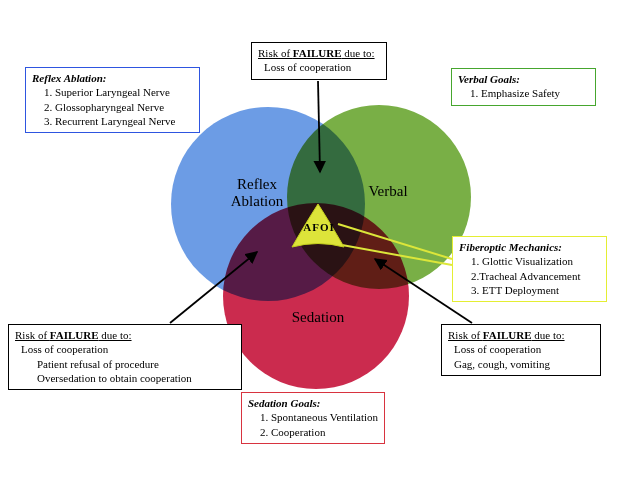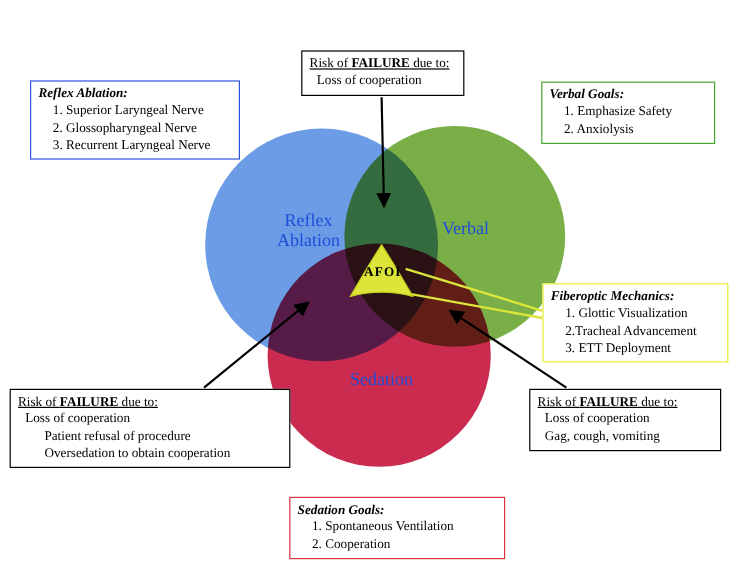--- a/index.html
+++ b/index.html
@@ -11,42 +11,42 @@
   .venn { position:absolute; inset:0; isolation:isolate; z-index:1; }
   .circle { position:absolute; border-radius:50%; mix-blend-mode:multiply; }
   .c-reflex   { left:171px; top:107px; width:194px; height:194px; background:#6c9ce5; }
   .c-verbal   { left:287px; top:105px; width:184px; height:184px; background:#79af46; }
   .c-sedation { left:223px; top:203px; width:186px; height:186px; background:#cb2b4e; }
 
   
   .overlay-svg { position:absolute; left:0; top:0; z-index:5; }
 
   
-  .vlabel { position:absolute; z-index:6; color:#1d4ed8; font-size:15px; text-align:center; line-height:1.1; }
+  .vlabel { position:absolute; z-index:6; color:#000000; font-size:15px; text-align:center; line-height:1.1; }
   .l-reflex   { left:207px; top:176px; width:100px; }
   .l-verbal   { left:348px; top:183px; width:80px;  }
   .l-sedation { left:268px; top:281px; width:100px;margin-top:28px; }
   .l-afoi { left:296px; top:221px; width:46px; color:#000; font-size:11px; letter-spacing:1px; font-weight:bold; }
 
   
   .box { position:absolute; z-index:7; background:#fff; border:1px solid #84cc16; padding:3px 6px 4px 6px; font-size:11px; line-height:1.3; }
   .box-title { font-weight:bold; white-space:nowrap;font-style:italic; }
   .risk-title { text-decoration:underline; font-weight:normal; white-space:nowrap; }
   .risk-title b { font-weight:bold; }
   .item { white-space:nowrap; padding-left:12px; }
   .line { white-space:nowrap; padding-left:6px; }
   .line.deep { padding-left:22px; }
 
   .b-reflex     { left:25px;  top:67px;  width:175px; border-color:#2e55e0; }
   .b-risk-top   { left:251px; top:42px;  width:136px; border-color:#000; }
   .b-verbal     { left:451px; top:68px;  width:145px; border-color:#46a62e; }
   .b-fiberoptic { left:452px; top:236px; width:155px; border-color:#e4ee33; }
   .b-risk-left  { left:8px;   top:324px; width:234px; border-color:#000; }
   .b-risk-right { left:441px; top:324px; width:160px; border-color:#000; }
-  .b-sedation   { left:241px; top:414px; width:180px; border-color:#d8333f; }
+  .b-sedation   { left:241px; top:392px; width:144px; border-color:#d8333f; }
 </style>
 </head>
 <body>
 
 <div class="canvas">
 
   <div class="venn">
     <div class="circle c-reflex"></div>
     <div class="circle c-verbal"></div>
     <div class="circle c-sedation"></div>
@@ -85,21 +85,20 @@
   </div>
 
   <div class="box b-risk-top">
     <div class="risk-title"><span>Risk of </span><b>FAILURE</b><span> due to:</span></div>
     <div class="line">Loss of cooperation</div>
   </div>
 
   <div class="box b-verbal">
     <div class="box-title">Verbal Goals:</div>
     <div class="item">1. Emphasize Safety</div>
-    <div class="item">2. Anxiolysis</div>
   </div>
 
   <div class="box b-fiberoptic">
     <div class="box-title">Fiberoptic Mechanics:</div>
     <div class="item">1. Glottic Visualization</div>
     <div class="item">2.Tracheal Advancement</div>
     <div class="item">3. ETT Deployment</div>
   </div>
 
   <div class="box b-risk-left">

